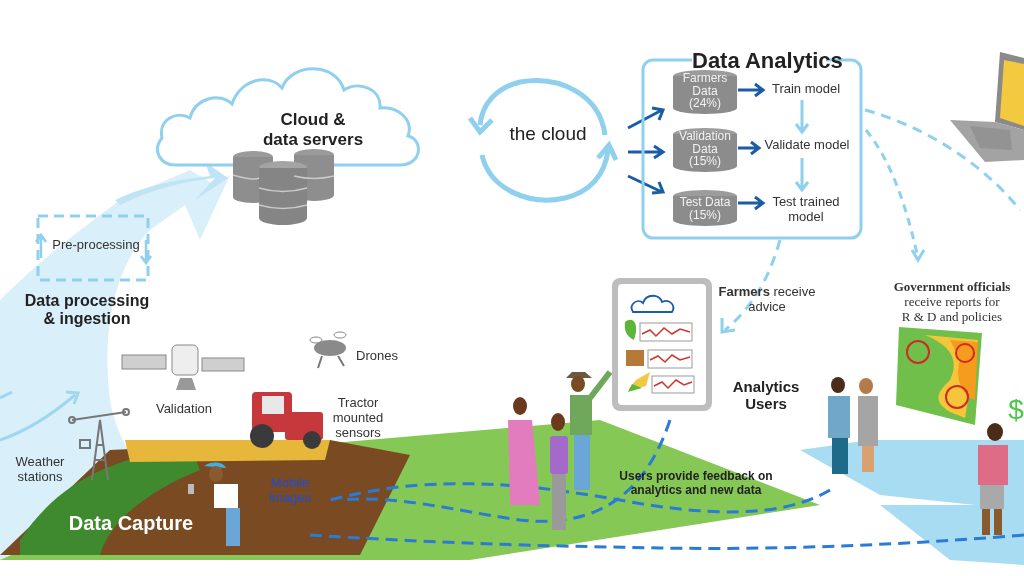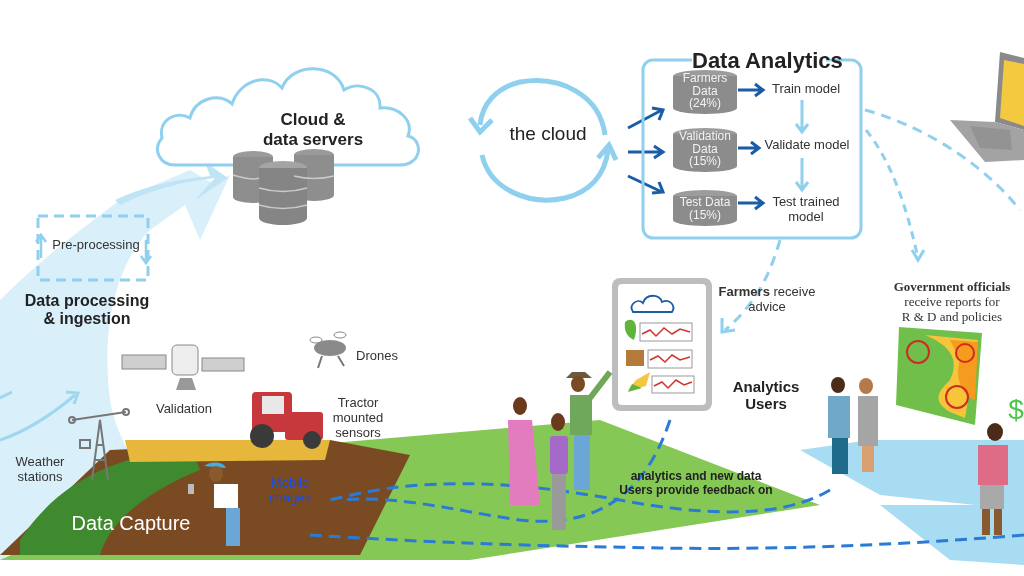--- a/index.html
+++ b/index.html
@@ -250,32 +250,32 @@
 
 <div class="lbl md" style="left:880px; top:280px; width:144px;font-family:Liberation Serif, serif;">
   <div class="bold">Government officials</div>
   <div>receive reports for</div>
   <div>R &amp; D and policies</div>
 </div>
 
 <div class="lbl" style="left:1008px; top:394px; width:16px; font-size:28px; color:#4fc74f;">$</div>
 
 <div class="lbl bold" style="left:606px; top:470px; width:180px; font-size:12px; color:#222;">
+  <div>Users provide feedback on</div>
   <div>analytics and new data</div>
-  <div>Users provide feedback on</div>
 </div>
 
 <div class="lbl md" style="left:154px; top:402px; width:60px;">Validation</div>
 <div class="lbl md" style="left:352px; top:349px; width:50px;">Drones</div>
 <div class="lbl md" style="left:328px; top:396px; width:60px;">
   <div>Tractor</div>
   <div>mounted</div>
   <div>sensors</div>
 </div>
 <div class="lbl md" style="left:10px; top:455px; width:60px;">
   <div>Weather</div>
   <div>stations</div>
 </div>
 <div class="lbl md" style="left:262px; top:476px; width:56px; color:#1d4ed8;">
   <div>Mobile</div>
   <div>images</div>
 </div>
-<div class="lbl" style="left:60px; top:512px; width:142px; font-size:20px; font-weight:normal; color:#ffffff;">Data Capture</div>
+<div class="lbl" style="left:60px; top:512px; width:142px; font-size:20px; font-weight:bold; color:#ffffff;">Data Capture</div>
 
 </body></html>

